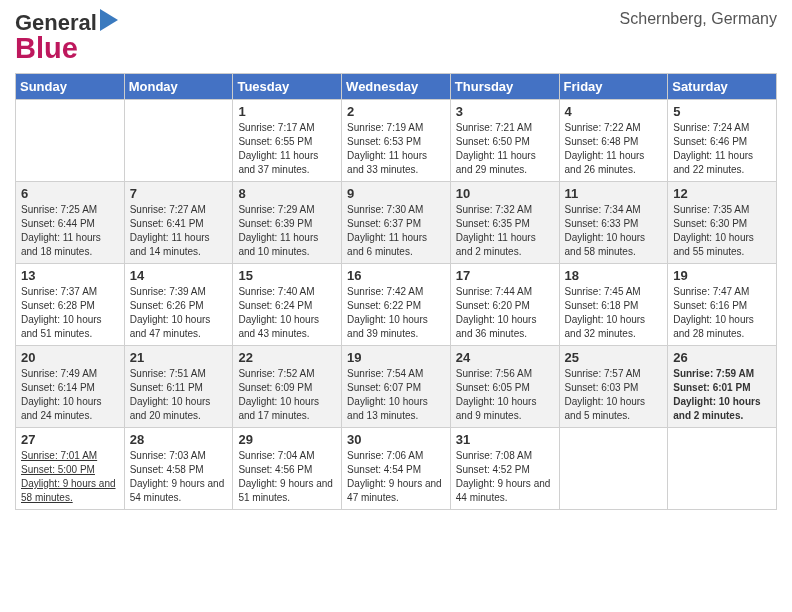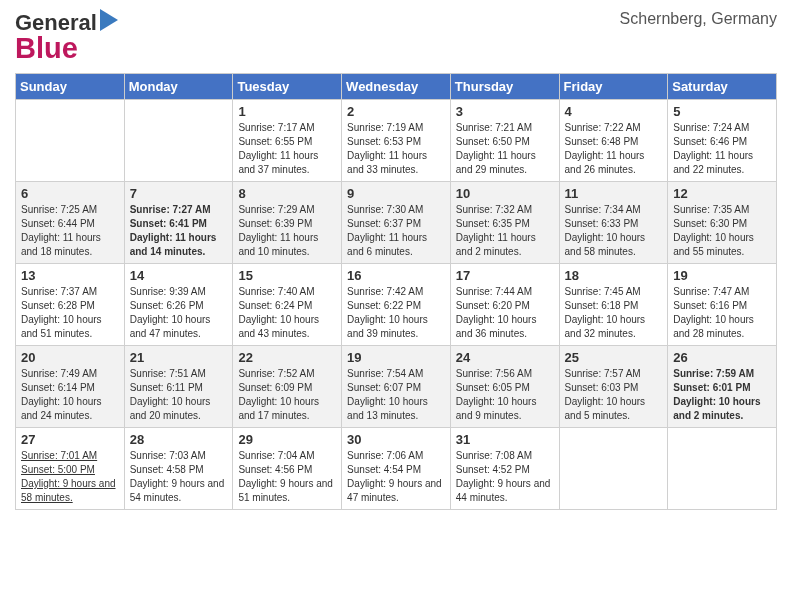--- a/index.html
+++ b/index.html
@@ -160,21 +160,21 @@
       </tr>
       <tr>
         <td>
           <span class="day-num">6</span>
           <div class="cell-content" style="white-space: pre-line;">Sunrise: 7:25 AM
 Sunset: 6:44 PM
 Daylight: 11 hours and 18 minutes.</div>
         </td>
         <td>
           <span class="day-num">7</span>
-          <div class="cell-content" style="white-space: pre-line; font-weight: bold;">Sunrise: 7:27 AM
+          <div class="cell-content" style="white-space: pre-line;">Sunrise: 7:27 AM
 Sunset: 6:41 PM
 Daylight: 11 hours and 14 minutes.</div>
         </td>
         <td>
           <span class="day-num">8</span>
           <div class="cell-content" style="white-space: pre-line;">Sunrise: 7:29 AM
 Sunset: 6:39 PM
 Daylight: 11 hours and 10 minutes.</div>
         </td>
         <td>
@@ -204,21 +204,21 @@
       </tr>
       <tr>
         <td>
           <span class="day-num">13</span>
           <div class="cell-content" style="white-space: pre-line;">Sunrise: 7:37 AM
 Sunset: 6:28 PM
 Daylight: 10 hours and 51 minutes.</div>
         </td>
         <td>
           <span class="day-num">14</span>
-          <div class="cell-content" style="white-space: pre-line;">Sunrise: 9:39 AM
+          <div class="cell-content" style="white-space: pre-line;">Sunrise: 7:39 AM
 Sunset: 6:26 PM
 Daylight: 10 hours and 47 minutes.</div>
         </td>
         <td>
           <span class="day-num">15</span>
           <div class="cell-content" style="white-space: pre-line;">Sunrise: 7:40 AM
 Sunset: 6:24 PM
 Daylight: 10 hours and 43 minutes.</div>
         </td>
         <td>

